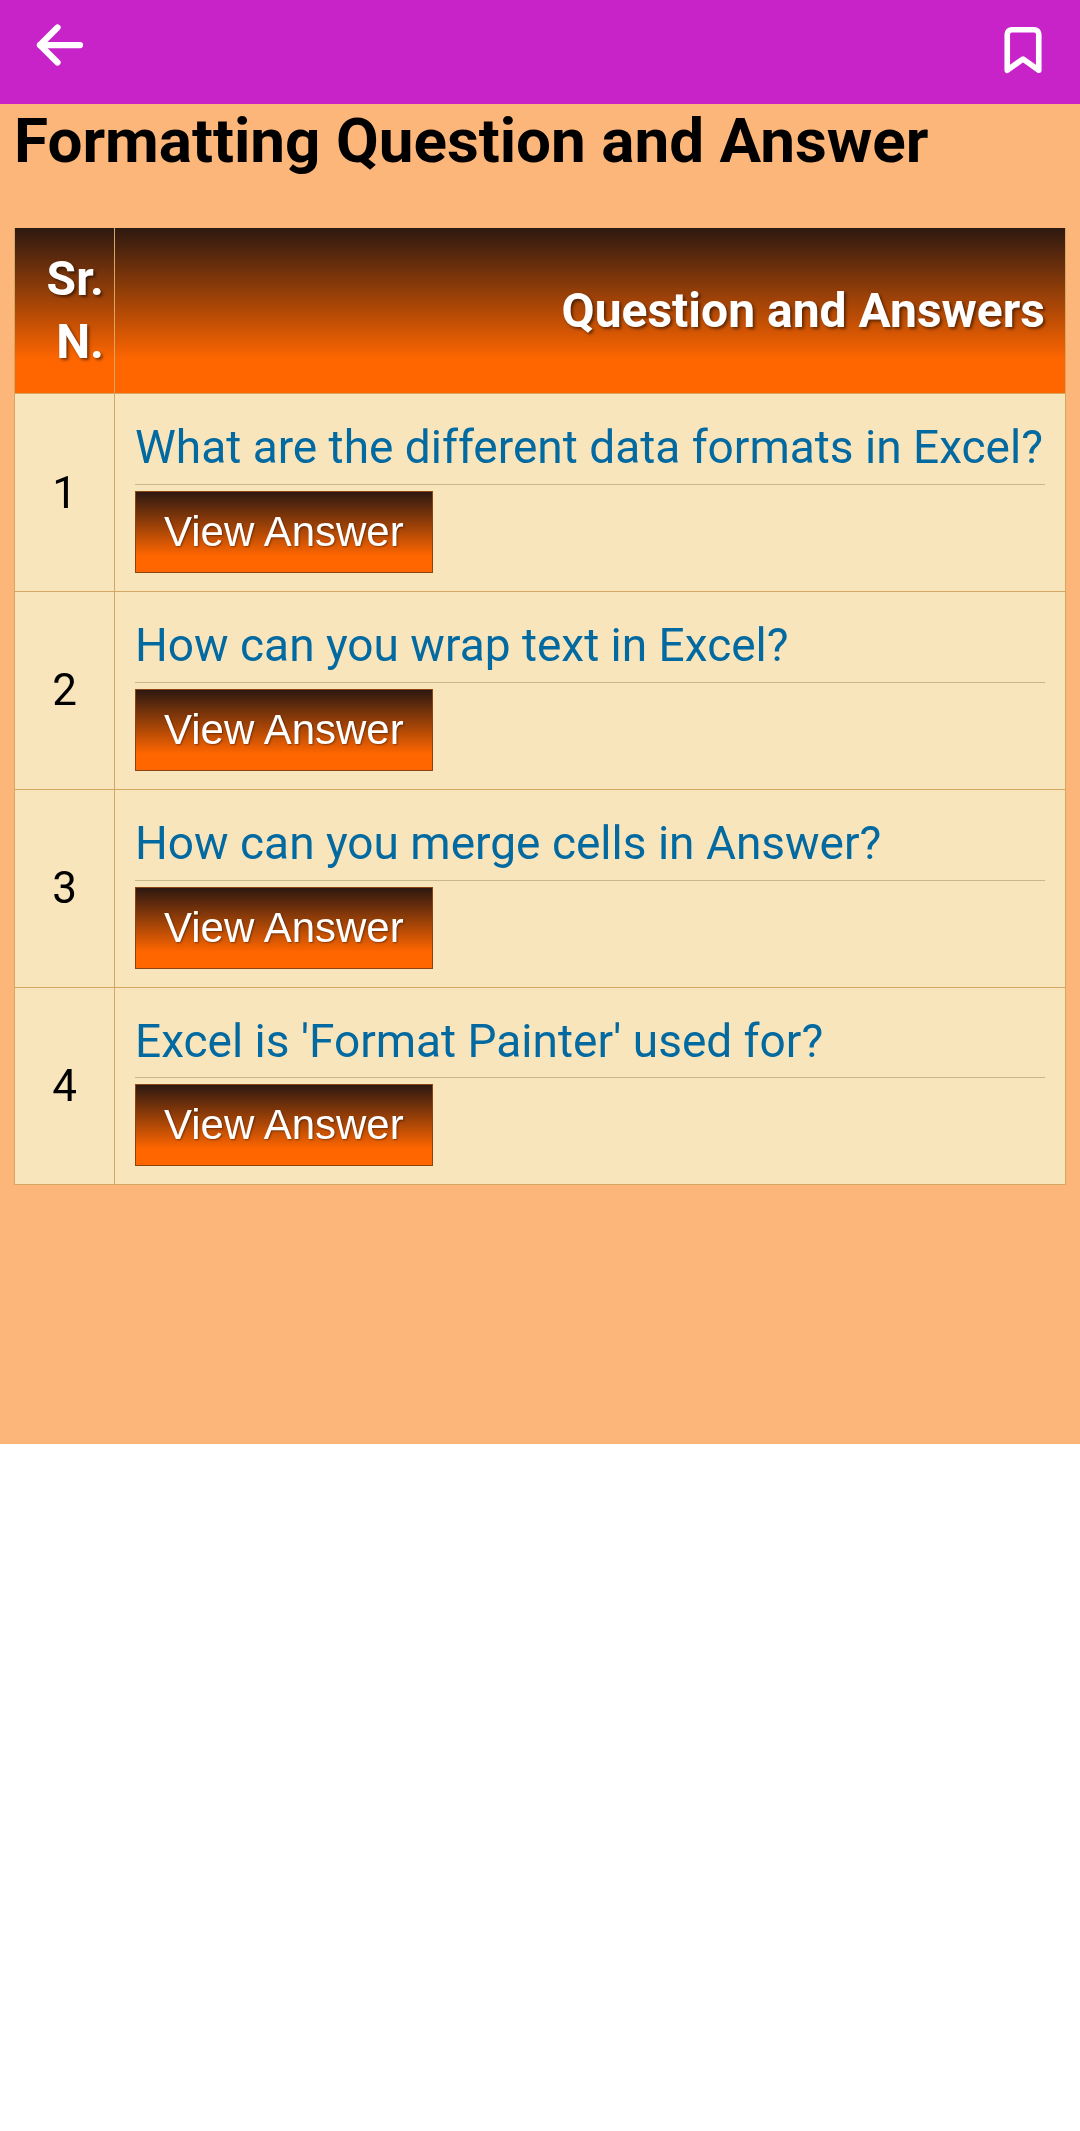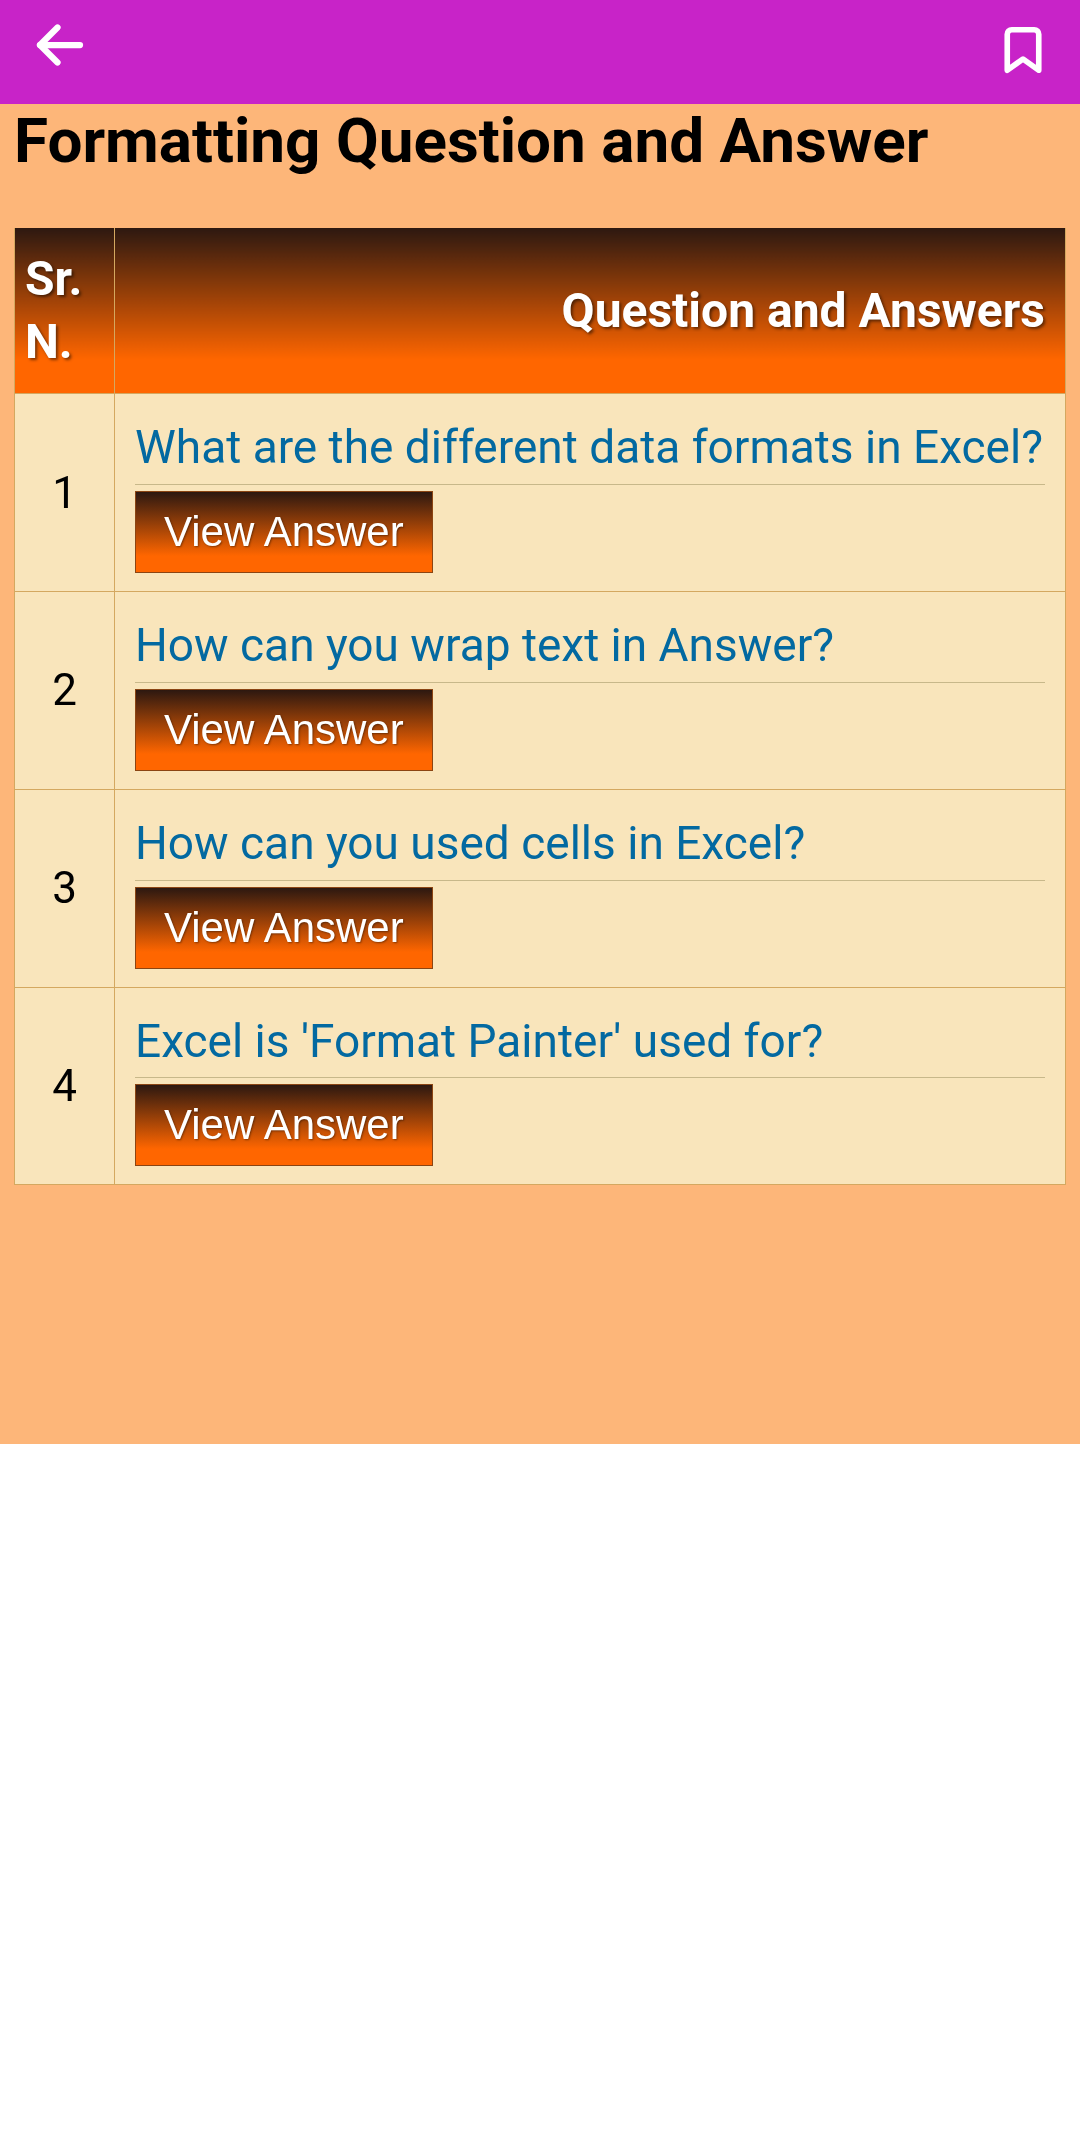--- a/index.html
+++ b/index.html
@@ -53,21 +53,21 @@
       color: white;
       font-size: 48px;
       font-weight: bold;
       text-align: right;
       padding: 28px 20px;
       border: 1px solid #d4a860;
       border-top: none;
       text-shadow: 2px 2px 3px rgba(0,0,0,0.5);
     }
     .qa-table th:first-child {
-      text-align: left;
+      text-align: right;
       padding: 20px 10px;
       line-height: 1.3;
       width: 100px;
     }
     .qa-table td {
       border: 1px solid #d4a860;
       padding: 24px 20px 18px 20px;
       vertical-align: top;
     }
     .qa-table td.sr-cell {
@@ -138,30 +138,30 @@
         <td>
           <div class="question-text">What are the different data formats in Excel?</div>
           <div class="answer-section">
             <button class="view-answer-btn">View Answer</button>
           </div>
         </td>
       </tr>
       <tr>
         <td class="sr-cell">2</td>
         <td>
-          <div class="question-text">How can you wrap text in Answer?</div>
+          <div class="question-text">How can you wrap text in Excel?</div>
           <div class="answer-section">
             <button class="view-answer-btn">View Answer</button>
           </div>
         </td>
       </tr>
       <tr>
         <td class="sr-cell">3</td>
         <td>
-          <div class="question-text">How can you used cells in Excel?</div>
+          <div class="question-text">How can you merge cells in Answer?</div>
           <div class="answer-section">
             <button class="view-answer-btn">View Answer</button>
           </div>
         </td>
       </tr>
       <tr>
         <td class="sr-cell">4</td>
         <td>
           <div class="question-text">Excel is 'Format Painter' used for?</div>
           <div class="answer-section">

